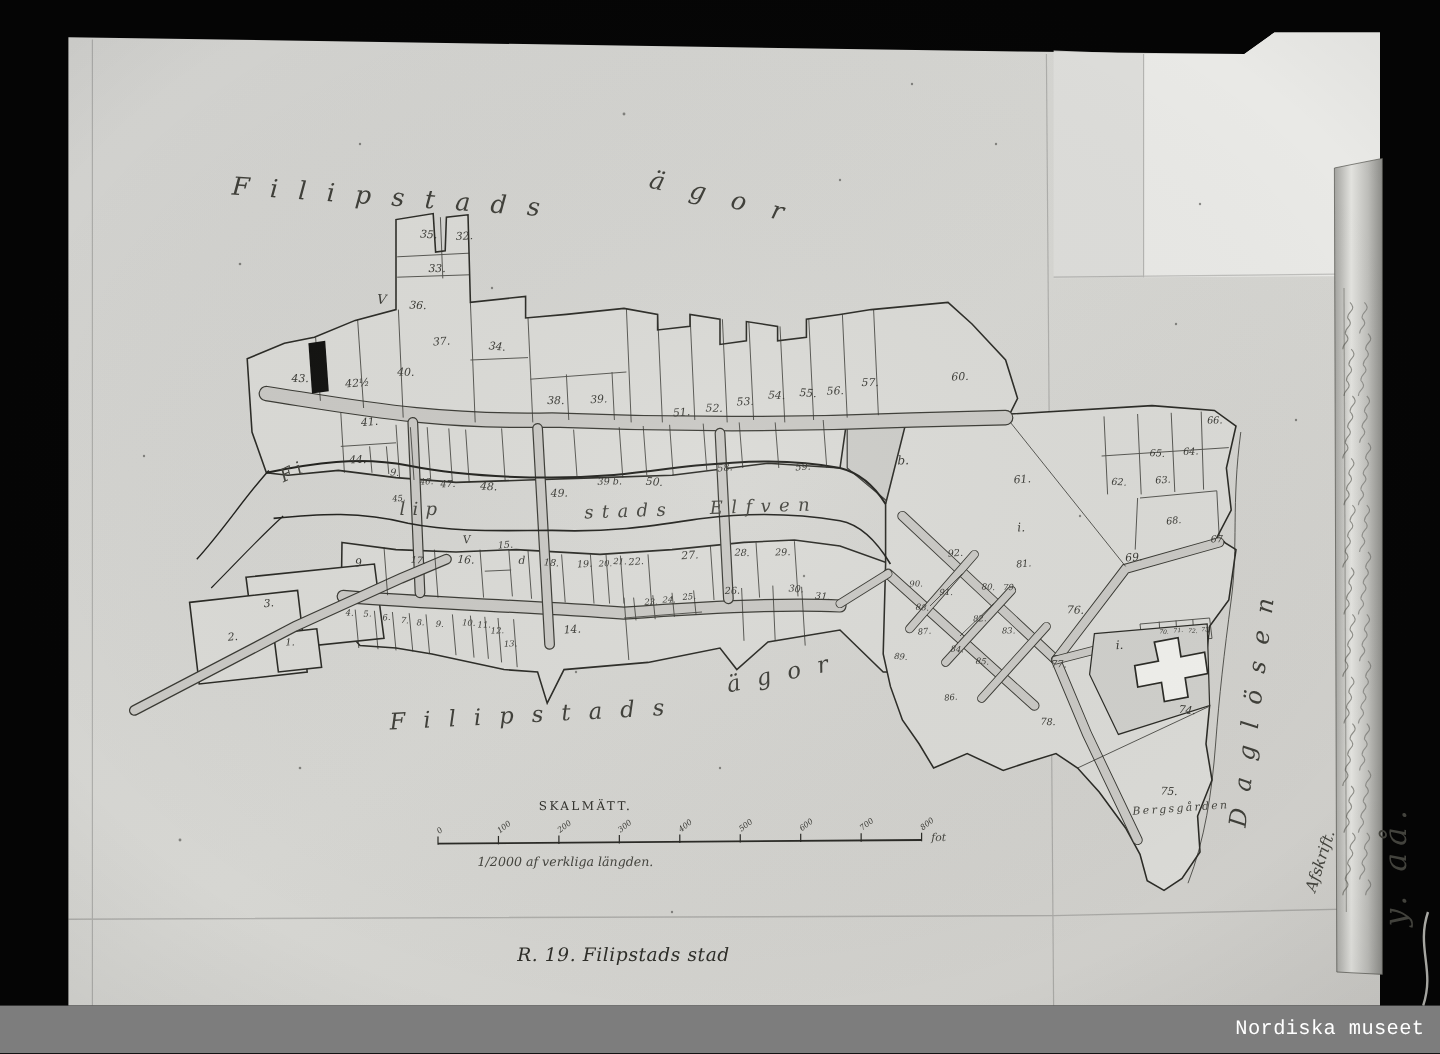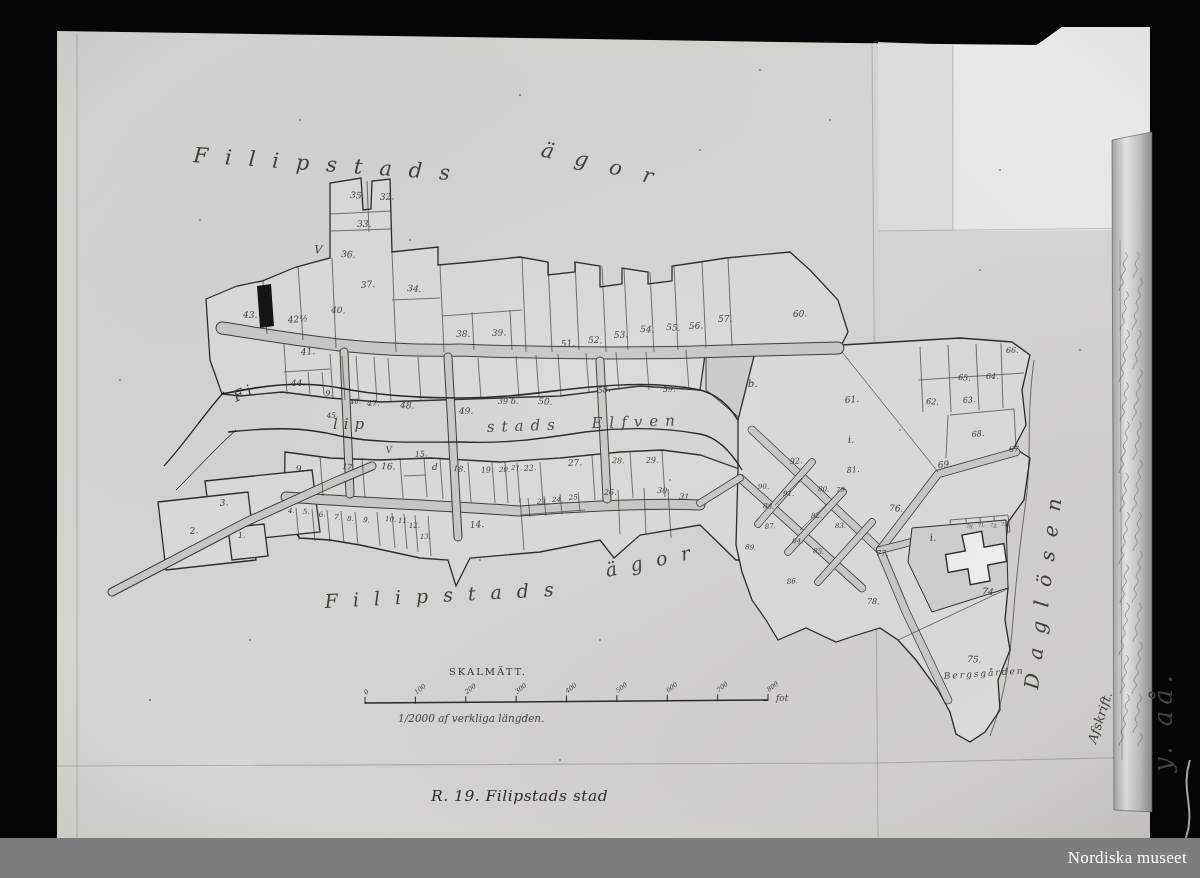--- a/index.html
+++ b/index.html
@@ -1,21 +1,21 @@
 <!DOCTYPE html>
 <html><head>
 <meta charset="utf-8">
 <style>
   html,body{margin:0;padding:0;background:#000;}
   .stage{position:relative;width:1200px;height:878px;background:#020202;overflow:hidden;
          font-family:"DejaVu Serif",serif;}
   .stage svg{position:absolute;left:0;top:0;}
   .archive-bar{position:absolute;left:0;top:838px;width:1200px;height:40px;background:#7d7d7d;
                display:flex;align-items:center;justify-content:flex-end;padding-right:13px;box-sizing:border-box;
-               font-family:Liberation Serif, serif;font-size:17px;color:#ffffff;letter-spacing:.3px;}
+               font-family:Liberation Mono, monospace;font-size:17px;color:#ffffff;letter-spacing:.3px;}
   .plot-num{font-family:"DejaVu Serif",serif;font-style:italic;fill:#3a3a35;}
   .hand{font-family:"DejaVu Serif",serif;font-style:italic;fill:#44443e;}
   .hand-big{font-family:"DejaVu Serif",serif;font-style:italic;fill:#3f3f39;}
   .print{font-family:"DejaVu Serif",serif;fill:#2e2e29;}
   .tickl{font-family:"DejaVu Serif",serif;font-style:italic;fill:#3a3a35;}
   .outline{fill:#dadad6;stroke:#2b2b26;stroke-width:1.3;}
   .thin{stroke:#2f2f2a;stroke-width:.8;fill:none;opacity:.8;}
   .bank{stroke:#22221e;fill:none;}
   .street-dark{stroke:#3a3a34;fill:none;stroke-linecap:round;}
   .street-gray{stroke:#c9c8c4;fill:none;stroke-linecap:round;}

